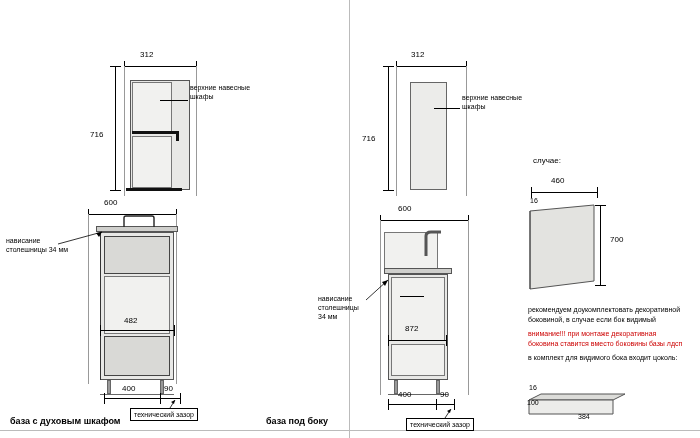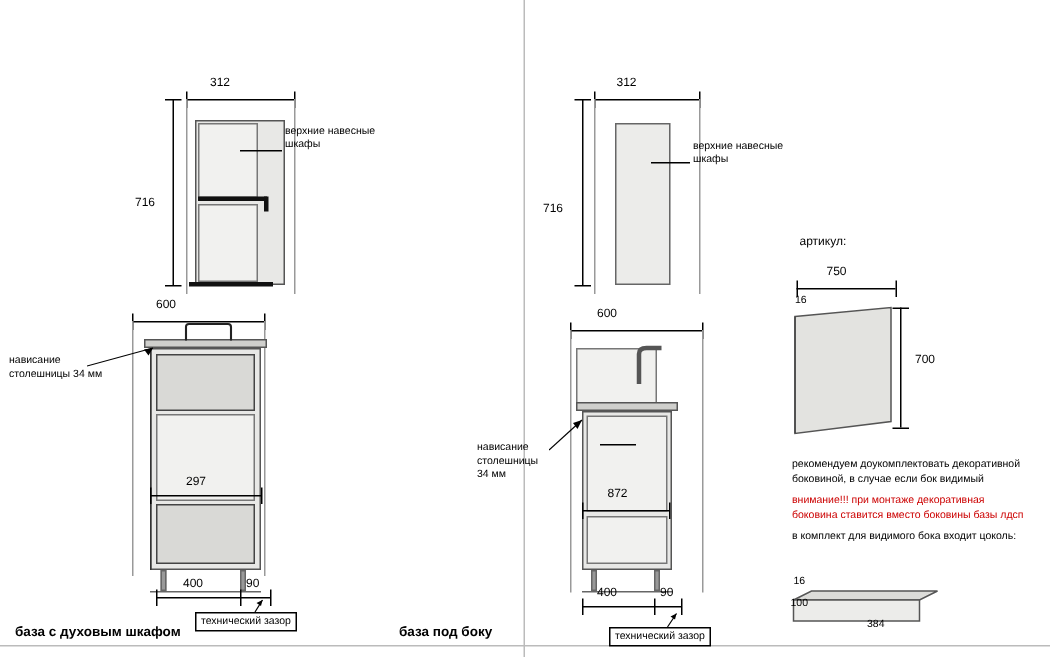--- a/index.html
+++ b/index.html
@@ -75,21 +75,21 @@
   <svg class="abs" style="left:122px;top:214px;" width="34" height="14">
     <path d="M2,13 L2,4 Q2,2 4,2 L30,2 Q32,2 32,4 L32,13" fill="none" stroke="#222" stroke-width="1.4"></path>
   </svg>
 
   <div class="abs box-out" style="left:100px;top:232px;width:74px;height:148px;"></div>
   <div class="abs box-dark" style="left:104px;top:236px;width:66px;height:38px;"></div>
   <div class="abs box-lite" style="left:104px;top:276px;width:66px;height:58px;"></div>
   <div class="abs box-dark" style="left:104px;top:336px;width:66px;height:40px;"></div>
   <div class="abs vline" style="left:100px;top:232px;height:148px;background:#333;"></div>
 
-  <div class="abs dim" style="left:124px;top:316px;">297</div>
+  <div class="abs dim" style="left:124px;top:316px;">482</div>
   <div class="abs hline" style="left:100px;top:330px;width:74px;"></div>
   <div class="abs vline" style="left:100px;top:325px;height:11px;"></div>
   <div class="abs vline" style="left:174px;top:325px;height:11px;"></div>
 
   <div class="abs" style="left:107px;top:380px;width:4px;height:14px;background:#999;border:1px solid #666;box-sizing:border-box;"></div>
   <div class="abs" style="left:160px;top:380px;width:4px;height:14px;background:#999;border:1px solid #666;box-sizing:border-box;"></div>
   <div class="abs hline" style="left:100px;top:394px;width:74px;background:#666;"></div>
 
   <div class="abs lbl" style="left:6px;top:236px;">нависание
 столешницы 34 мм</div>
@@ -177,23 +177,23 @@
   <div class="abs vline" style="left:454px;top:399px;height:11px;"></div>
 
   <div class="abs lbl" style="left:406px;top:418px;border:1px solid #000;padding:1px 3px;background:#fff;">технический зазор</div>
   <svg class="abs" style="left:442px;top:406px;" width="14" height="14">
     <path d="M3,12 L9,3" stroke="#000" stroke-width="0.8" fill="none"></path>
     <path d="M9,3 L5,5 L8,7 Z" fill="#000"></path>
   </svg>
 
   <div class="abs caption" style="left:266px;top:416px;">база под боку</div>
 
-  <div class="abs lbl" style="left:533px;top:156px;font-size:8px;">артикул:</div>
-
-  <div class="abs dim" style="left:551px;top:176px;">750</div>
+  <div class="abs lbl" style="left:533px;top:156px;font-size:8px;">случае:</div>
+
+  <div class="abs dim" style="left:551px;top:176px;">460</div>
   <div class="abs hline" style="left:531px;top:192px;width:66px;"></div>
   <div class="abs vline" style="left:531px;top:187px;height:11px;"></div>
   <div class="abs vline" style="left:597px;top:187px;height:11px;"></div>
 
   <div class="abs dim" style="left:530px;top:196px;font-size:7px;">16</div>
 
   <svg class="abs" style="left:528px;top:203px;" width="80" height="90">
     <polygon points="2,8 66,2 66,78 2,86" fill="#e3e3e0" stroke="#555" stroke-width="1"></polygon>
     <line x1="2" y1="8" x2="2" y2="86" stroke="#444" stroke-width="1"></line>
   </svg>

